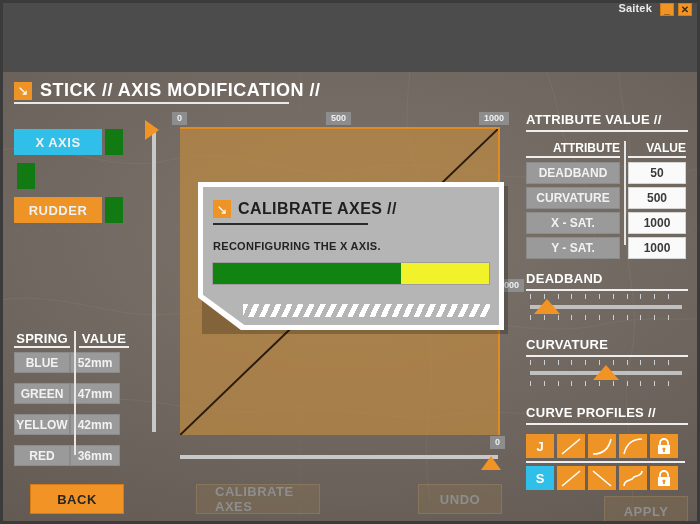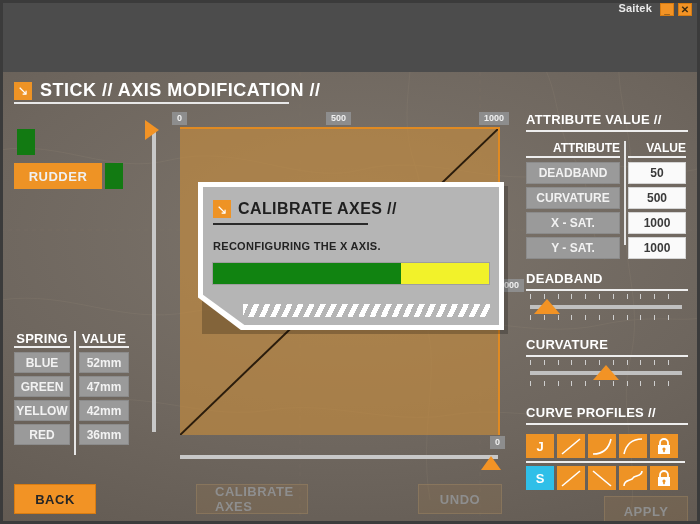--- a/index.html
+++ b/index.html
@@ -137,21 +137,21 @@
   .sp-head div {
     color: #fff; font-size: 13px; font-weight: bold; letter-spacing: .3px;
     padding-bottom: 0;
   }
   .sp-h1 { width: 56px; text-align: center; }
   .sp-h2 { width: 50px; text-align: center; }
   .sp-rule { display: flex; gap: 9px; margin-bottom: 4px; }
   .sp-rule span { height: 2px; background: #eee; display: block; }
   .sp-rule .r1 { width: 56px; }
   .sp-rule .r2 { width: 50px; }
-  .sp-row { display: flex; gap: 9px; margin-bottom: 3px; }
+  .sp-row { display: flex; margin-bottom: 10px; }
   .sp-cell {
     height: 21px; background: #9a9a9a;
     color: #f2f2f2; font-size: 12px; font-weight: bold;
     display: flex; align-items: center; justify-content: center;
     border: 1px solid #8b8b8b;
   }
   .sp-cell.k { width: 56px; }
   .sp-cell.v { width: 50px; }
   .sp-div {
     position: absolute; left: 60px; top: 0; width: 2px; height: 124px;
@@ -274,22 +274,22 @@
     font-size: 13px; font-weight: bold; letter-spacing: .5px;
     cursor: pointer; z-index: 5;
   }
   .btn.prim {
     background: #f29325; color: #262626; border: 1px solid #d87c12;
   }
   .btn.dis {
     background: rgba(150,120,80,.28); color: #8e8e8e;
     border: 1px solid rgba(190,160,110,.25); cursor: default;
   }
-  .btn-back { left: 14px; top: 484px; width: 82px; }
-  .btn-cal { left: 196px; top: 484px; width: 112px; padding-left: 18px; }
+  .btn-back { left: 30px; top: 484px; width: 94px; }
+  .btn-cal { left: 196px; top: 484px; width: 124px; padding-left: 18px; }
   .btn-undo { left: 418px; top: 484px; width: 84px; }
   .btn-apply { left: 604px; top: 496px; width: 84px; }
 
   
   .modal-shadow {
     position: absolute; left: 202px; top: 186px;
     width: 306px; height: 148px;
     background: rgba(0,0,0,.22);
     z-index: 28;
   }
@@ -388,20 +388,24 @@
   </div>
 
   <div class="pagetitle">
     <span class="arrow-box">↘</span>
     <span class="txt">STICK //  AXIS MODIFICATION //</span>
   </div>
   <div class="title-rule"></div>
 
   <div class="axis-list">
     <div class="axis-row">
+      <div class="axis-btn sel">X AXIS</div>
+      <div class="axis-ind"></div>
+    </div>
+    <div class="axis-row">
       <div class="axis-ind"></div>
     </div>
     <div class="axis-row">
       <div class="axis-btn">RUDDER</div>
       <div class="axis-ind"></div>
     </div>
   </div>
 
   <div class="spring">
     <div class="sp-div"></div>

